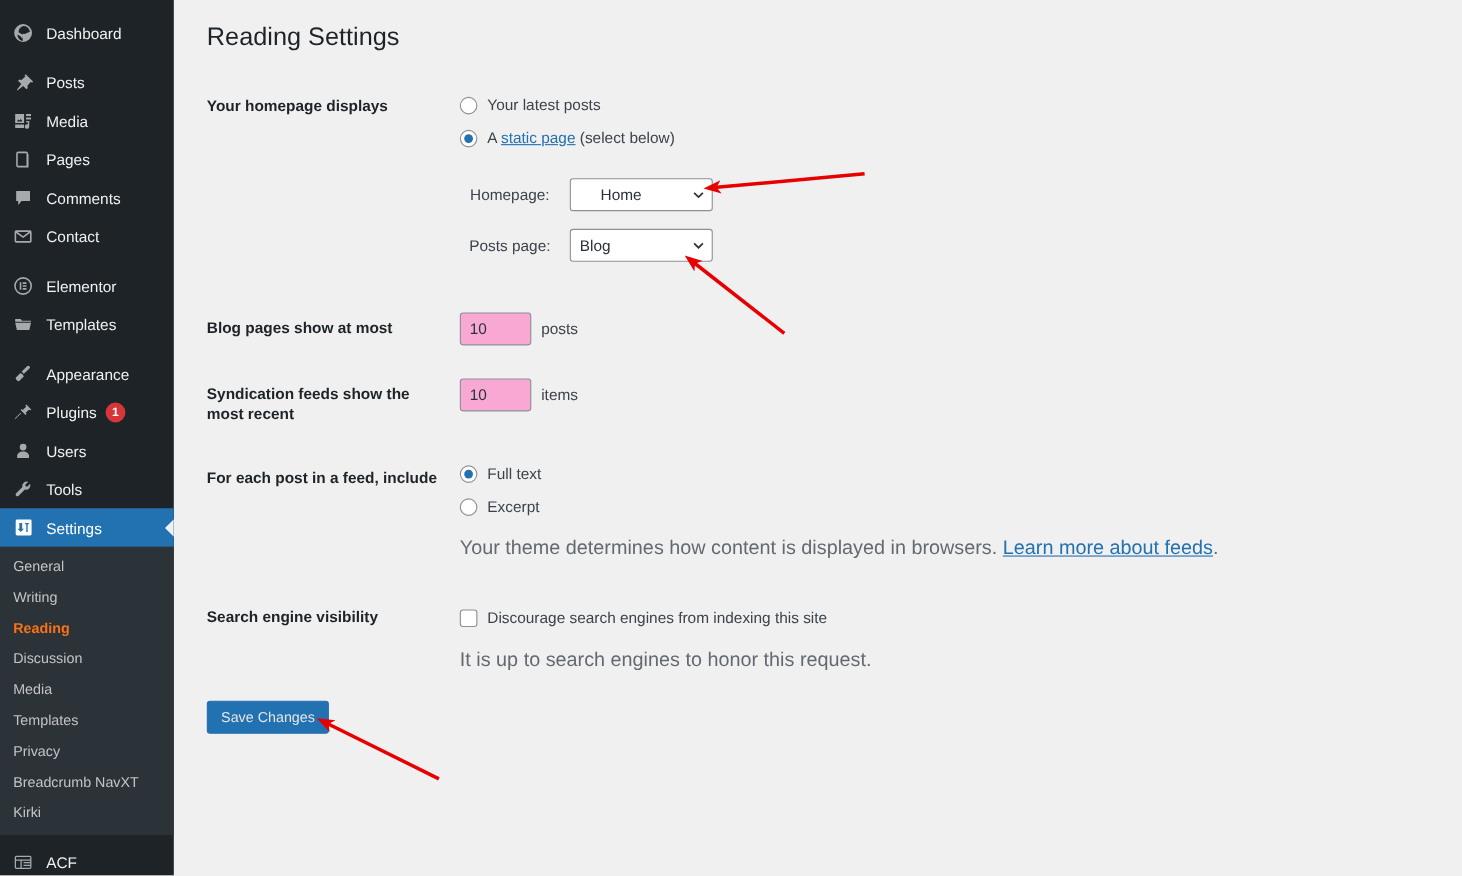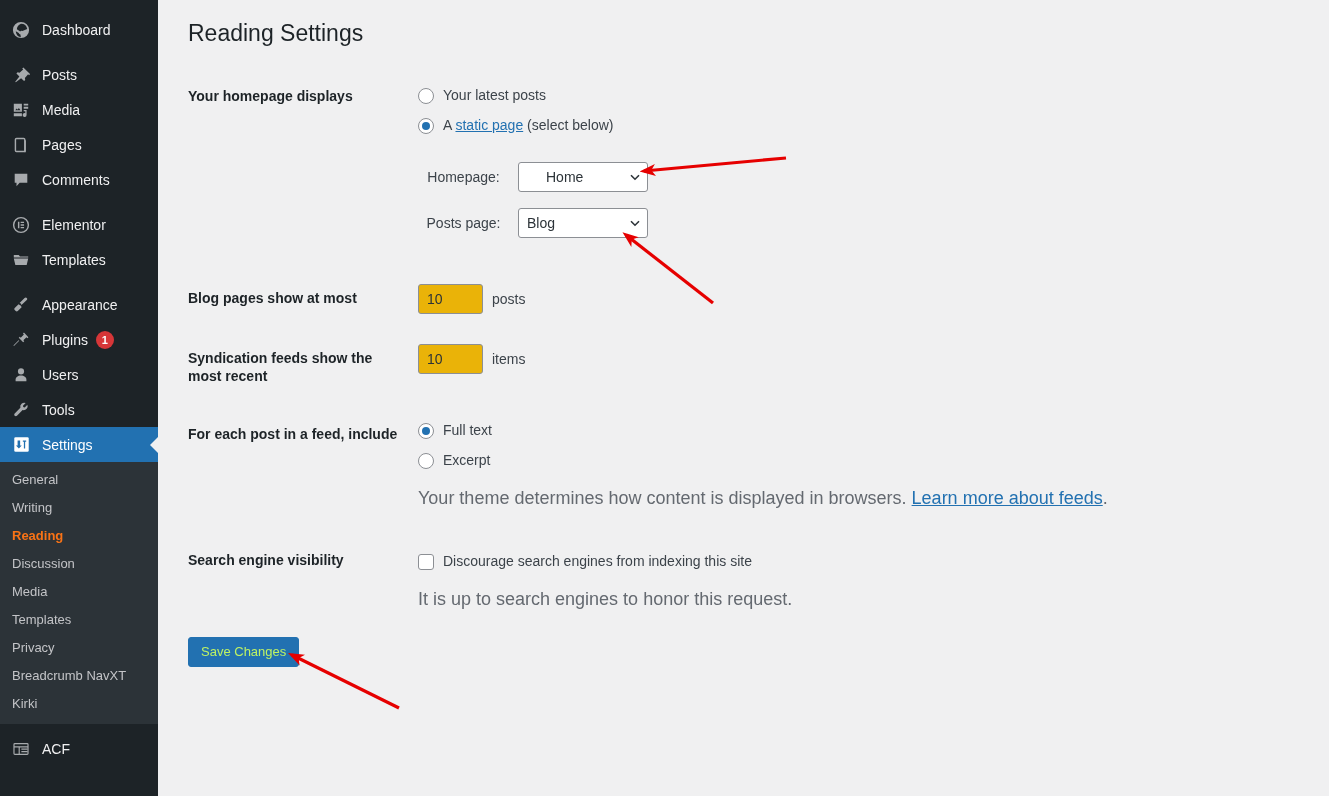--- a/index.html
+++ b/index.html
@@ -185,42 +185,42 @@
     width: 9px; height: 6px;
     pointer-events: none;
   }
   .select-wrap .chev svg { display: block; }
 
   input.num {
     width: 65px; height: 30px;
     padding: 0 8px;
     border: 1px solid #8c8f94;
     border-radius: 3px;
-    background: #eab308;
+    background: #f9a8d4;
     font-family: "Liberation Sans", sans-serif;
     font-size: 14px;
     color: #2c3338;
   }
   .unit { margin-left: 9px; font-size: 14px; color: #3c434a; }
   .inline-row { display: flex; align-items: center; }
 
   p.description {
     margin: 14px 0 0 0;
     font-size: 18px;
     color: #646970;
   }
 
   button#save-changes {
     margin-top: 9px;
     padding: 0 12px;
     height: 30px;
     border: 1px solid #2271b1;
     border-radius: 3px;
     background: #2271b1;
-    color: #bef264;
+    color: #e5e5e5;
     font-family: "Liberation Sans", sans-serif;
     font-size: 13px;
     line-height: 28px;
     cursor: pointer;
   }
 
   
   #annotations {
     position: absolute; left: 0; top: 0;
     width: 1329px; height: 796px;
@@ -274,20 +274,29 @@
 
     <div class="menu-item">
       <span class="mi-icon">
         <svg width="18" height="18" viewBox="0 0 20 20" fill="currentColor">
             <path d="M3 3h14v10H8.5L5 17v-4H3V3z"></path>
           </svg>
       </span>
       <span class="mi-label">Comments</span>
     </div>
 
+    <div class="menu-item">
+      <span class="mi-icon">
+        <svg width="18" height="18" viewBox="0 0 20 20" fill="none" stroke="currentColor" stroke-width="1.6">
+            <rect x="2.2" y="4.6" width="15.6" height="10.8" rx="0.8"></rect>
+            <path d="M2.6 5.2l7.4 5.4 7.4-5.4"></path>
+          </svg>
+      </span>
+      <span class="mi-label">Contact</span>
+    </div>
 
     <div class="menu-sep"></div>
 
     <div class="menu-item">
       <span class="mi-icon">
         <svg width="18" height="18" viewBox="0 0 20 20" fill="currentColor">
             <path d="M10 1a9 9 0 100 18 9 9 0 000-18zm0 1.6a7.4 7.4 0 110 14.8 7.4 7.4 0 010-14.8zM6.6 6.3h1.6v7.4H6.6V6.3zm3 0h3.8v1.6H9.6V6.3zm0 2.9h3.8v1.6H9.6V9.2zm0 2.9h3.8v1.6H9.6v-1.6z"></path>
           </svg>
       </span>
       <span class="mi-label">Elementor</span>

